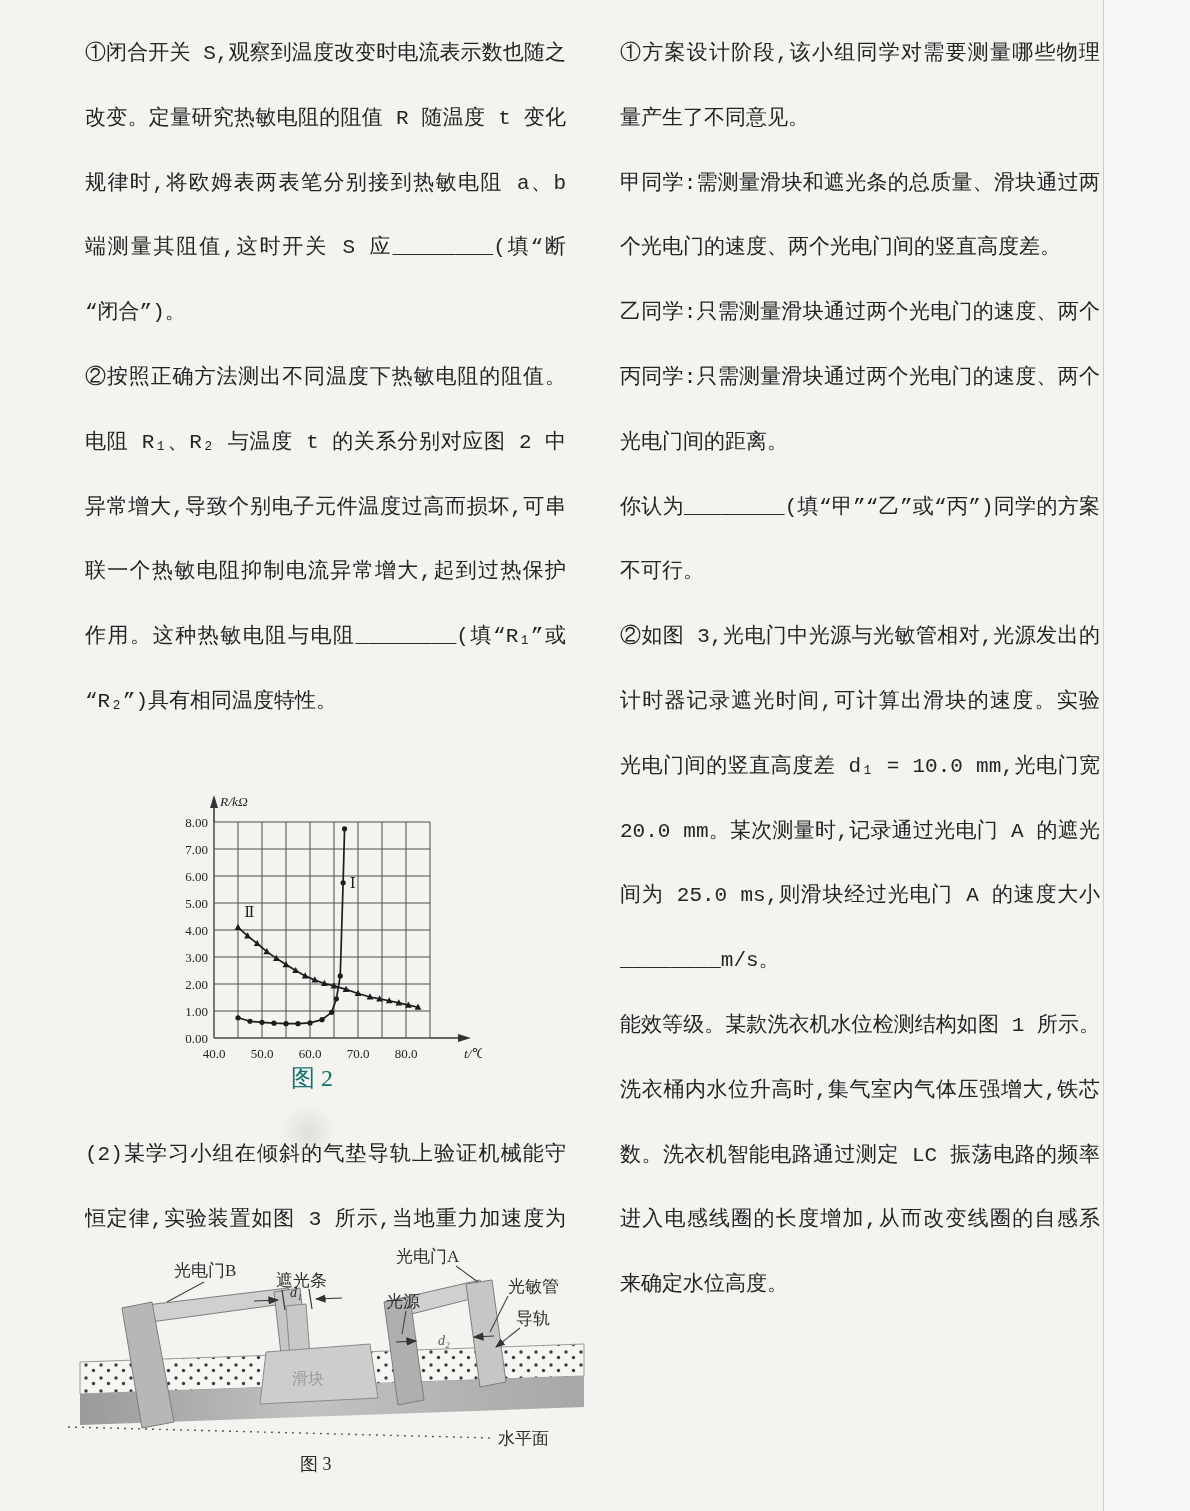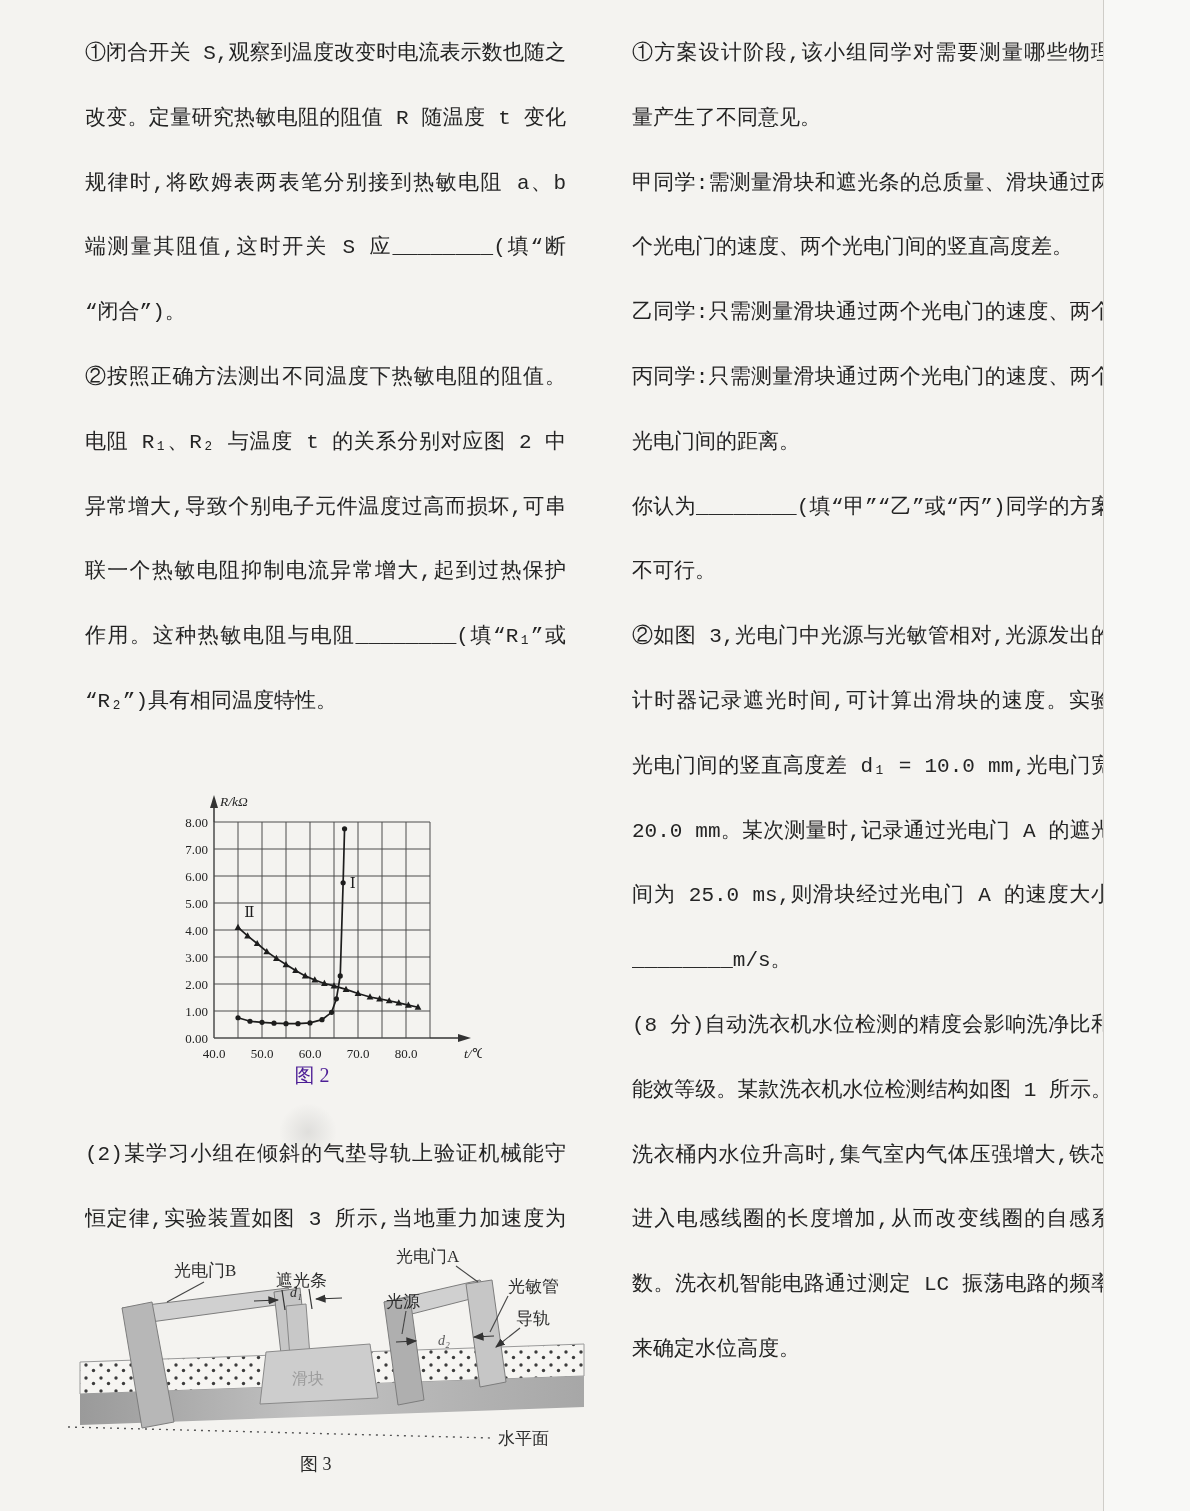--- a/index.html
+++ b/index.html
@@ -11,26 +11,26 @@
   }
   .col{position:absolute;}
   .ln{
     width:481px;height:64.8px;line-height:64.8px;
     font-size:21px;overflow:hidden;white-space:nowrap;font-family:Liberation Mono, monospace;
   }
   .ln.j{white-space:normal;text-align:justify;text-align-last:justify;}
   #left-col{left:85px;top:22px;width:481px;}
   #left-col2{left:85px;top:1123px;width:481px;}
   #right-col{left:620px;top:22px;width:480px;}
-  #right-col .ln{width:480px;margin-left:12px;}
+  #right-col .ln{width:480px;}
   .q12line{position:relative;}
   #chart{position:absolute;left:142px;top:790px;}
   #fig2-caption{
     position:absolute;left:142px;top:1062px;width:340px;
-    text-align:center;font-size:20px;color:#4c1d95;
+    text-align:center;font-size:24px;color:#0f766e;
   }
   #fig3{position:absolute;left:52px;top:1244px;}
   #page-edge{position:absolute;left:1103px;top:0;width:1px;height:1511px;background:#cfcdc8;}
   #page-margin{position:absolute;left:1104px;top:0;width:86px;height:1511px;background:#f8f8f6;}
   #smudge{
     position:absolute;left:268px;top:1092px;width:80px;height:80px;
     background:radial-gradient(closest-side,rgba(140,140,140,0.20),rgba(140,140,140,0) 72%);
   }
   svg text{font-family:"Liberation Serif","DejaVu Serif",serif;}
 </style>
@@ -216,24 +216,21 @@
   <div class="ln j">丙同学:只需测量滑块通过两个光电门的速度、两个</div>
   <div class="ln">光电门间的距离。</div>
   <div class="ln j">你认为________(填“甲”“乙”或“丙”)同学的方案</div>
   <div class="ln">不可行。</div>
   <div class="ln j">②如图 3,光电门中光源与光敏管相对,光源发出的</div>
   <div class="ln j">计时器记录遮光时间,可计算出滑块的速度。实验</div>
   <div class="ln j">光电门间的竖直高度差 d₁ = 10.0 mm,光电门宽度 d₂ =</div>
   <div class="ln j">20.0 mm。某次测量时,记录通过光电门 A 的遮光时</div>
   <div class="ln j">间为 25.0 ms,则滑块经过光电门 A 的速度大小为</div>
   <div class="ln">________m/s。</div>
-  <div class="ln j q12line">
-    <span>(8 分)自动洗衣机水位检测的精度会影响洗净比和</span>
-  </div>
   <div class="ln j">能效等级。某款洗衣机水位检测结构如图 1 所示。</div>
   <div class="ln j">洗衣桶内水位升高时,集气室内气体压强增大,铁芯</div>
+  <div class="ln j">数。洗衣机智能电路通过测定 LC 振荡电路的频率</div>
   <div class="ln j">进入电感线圈的长度增加,从而改变线圈的自感系</div>
-  <div class="ln j">数。洗衣机智能电路通过测定 LC 振荡电路的频率</div>
   <div class="ln">来确定水位高度。</div>
 </div>
 
 <div id="page-edge"></div>
 <div id="page-margin"></div>
 
 </body></html>

